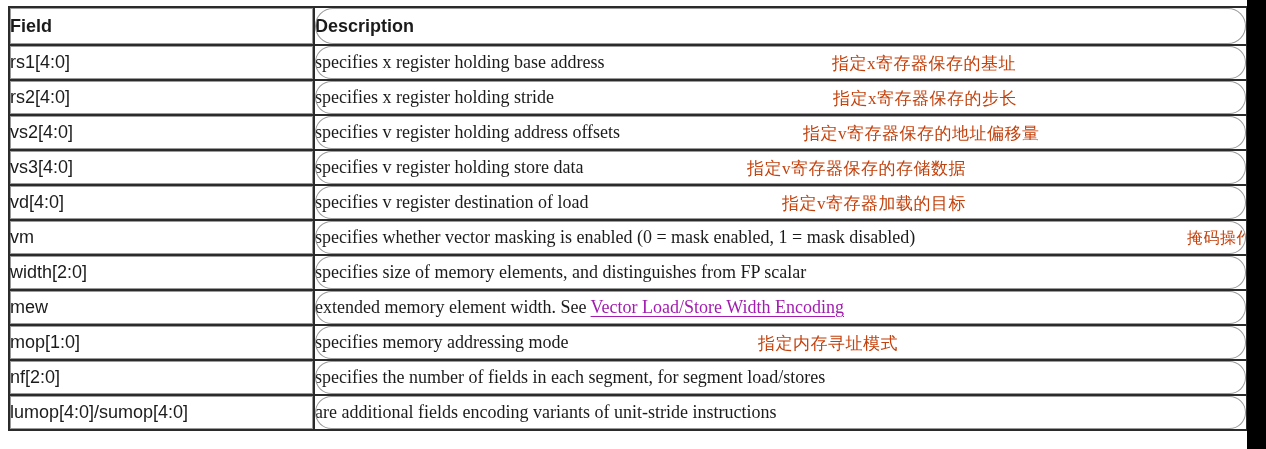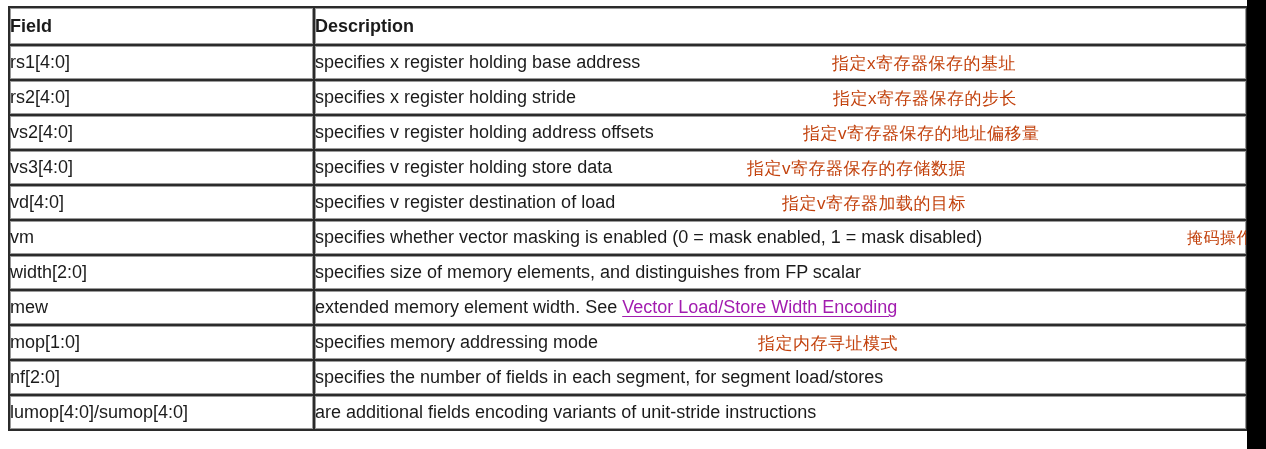--- a/index.html
+++ b/index.html
@@ -45,22 +45,22 @@
     overflow: hidden;
     white-space: nowrap;
   }
   table.fields th {
     height: 36px;
     text-align: left;
     font-weight: bold;
   }
   table.fields td { height: 33px; font-weight: normal; }
   .cell-pad-field { padding-left: 10px; }
-  .cell-pad-desc  { padding-left: 13px; }
-  td.desc { position: relative; }
+  .cell-pad-desc  { padding-left: 13px; border-radius: 19px; }
+  td.desc { position: relative; font-family: Liberation Serif, serif; }
   .link {
     color: #a21caf;
     text-decoration: underline;
     text-underline-offset: 3px;
     cursor: pointer;
   }
   .annot {
     position: absolute;
     top: 50%;
     transform: translateY(-50%);

